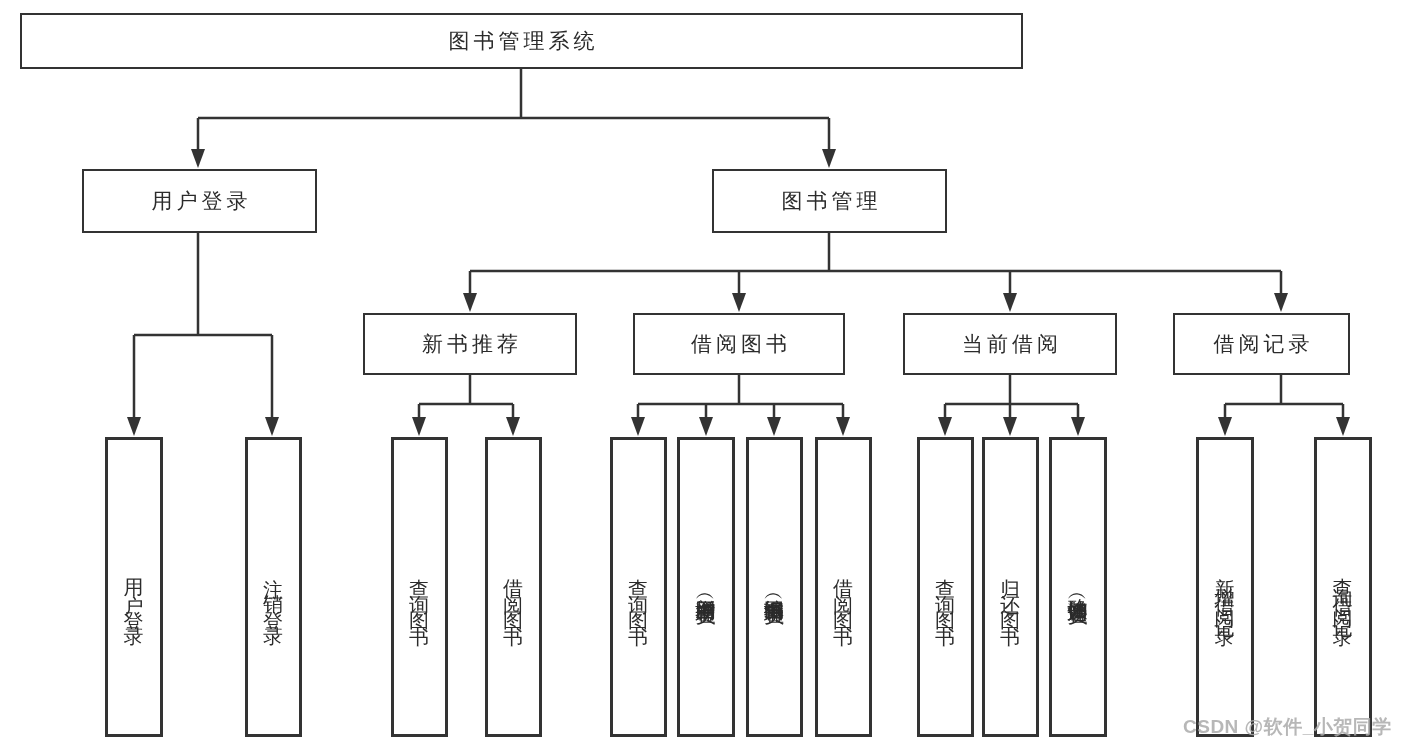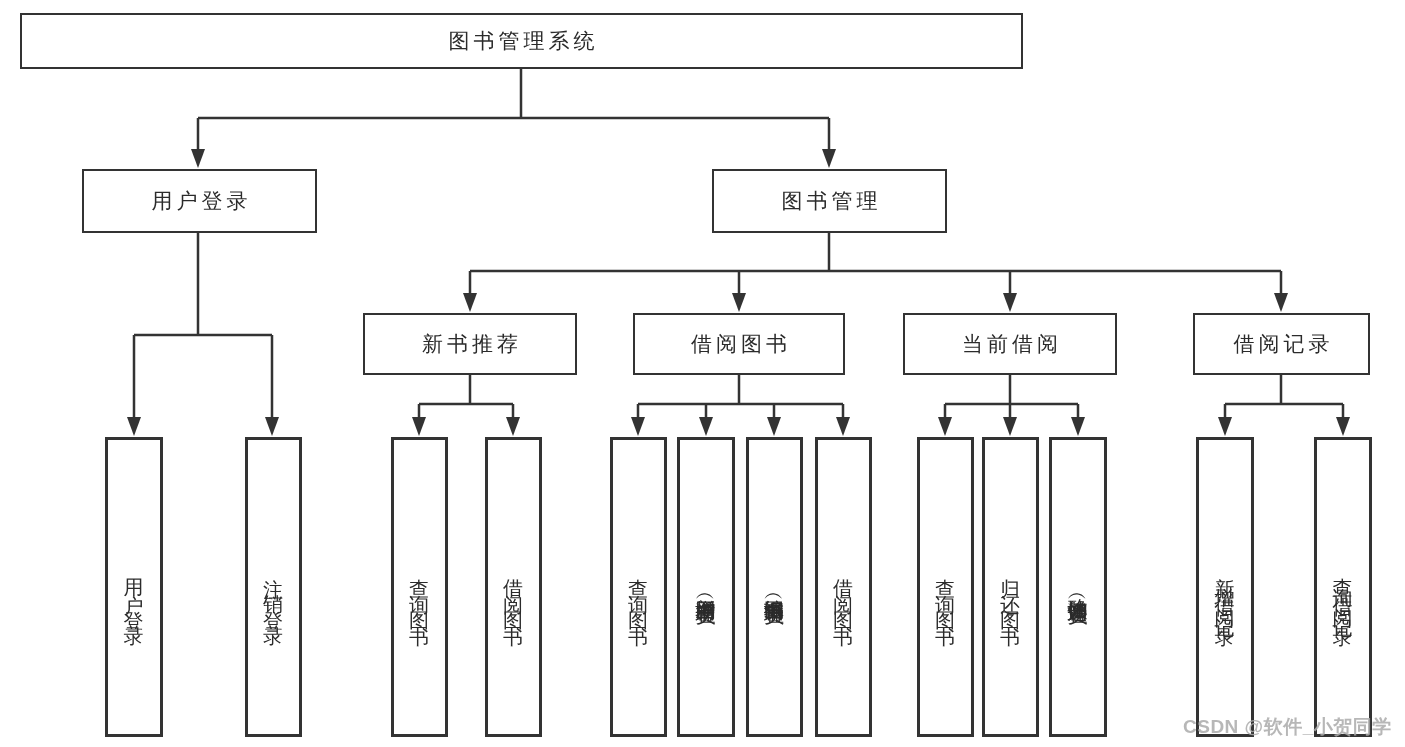--- a/index.html
+++ b/index.html
@@ -105,21 +105,21 @@
 
   <div class="node hbox" style="left:363px; top:313px; width:214px; height:62px;">
     <span class="label">新书推荐</span>
   </div>
   <div class="node hbox" style="left:633px; top:313px; width:212px; height:62px;">
     <span class="label">借阅图书</span>
   </div>
   <div class="node hbox" style="left:903px; top:313px; width:214px; height:62px;">
     <span class="label">当前借阅</span>
   </div>
-  <div class="node hbox" style="left:1173px; top:313px; width:177px; height:62px;margin-left:20px;">
+  <div class="node hbox" style="left:1173px; top:313px; width:177px; height:62px;">
     <span class="label">借阅记录</span>
   </div>
 
   <div class="node vcol sp-wide" style="left:105px; top:437px; width:58px; height:300px;">
     <span class="label">用户登录</span>
   </div>
   <div class="node vcol sp-wide" style="left:245px; top:437px; width:57px; height:300px;">
     <span class="label">注销登录</span>
   </div>
 

